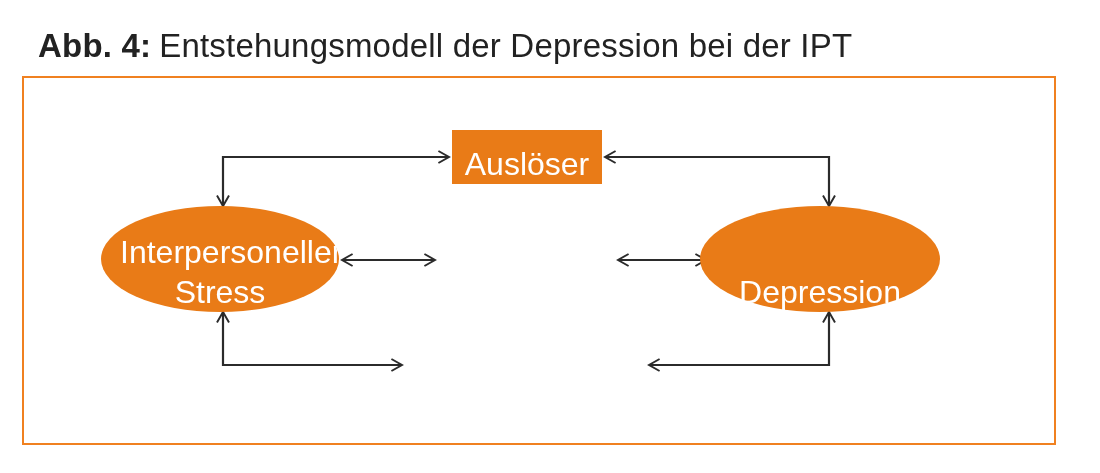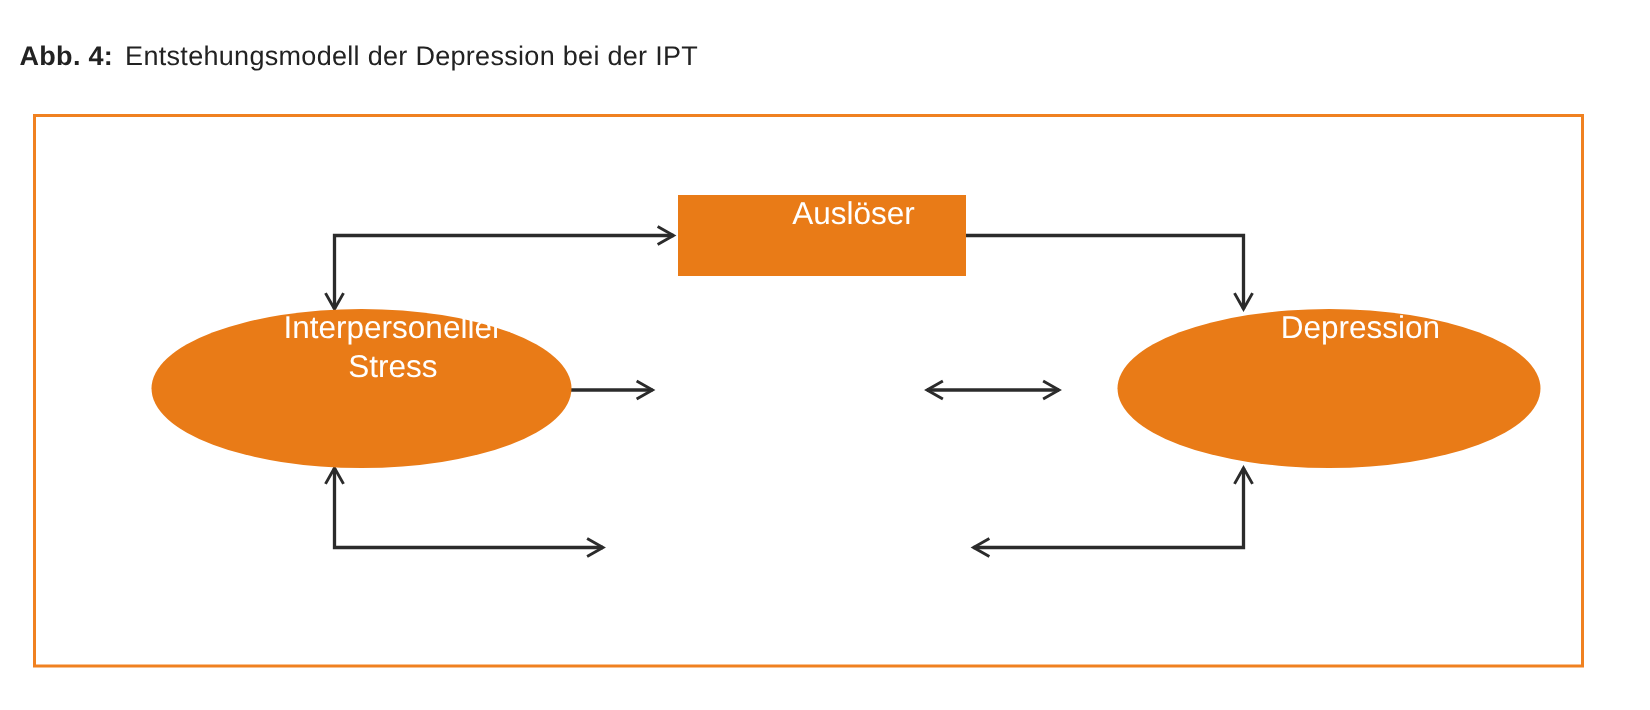--- a/index.html
+++ b/index.html
@@ -10,23 +10,23 @@
   }
   .page {
     position: relative;
     width: 1100px;
     height: 473px;
     background: #ffffff;
     overflow: hidden;
   }
   .figure-title {
     position: absolute;
-    left: 13px;
+    left: 38px;
     top: 27px;
-    font-size: 18px;
+    font-size: 33px;
     color: #222222;
     letter-spacing: 0.2px;
     white-space: nowrap;
   }
   .figure-title .fig-label {
     font-weight: bold;
     margin-right: 8px;
   }
   .frame {
     position: absolute;
@@ -58,36 +58,35 @@
   .arrowhead-glyph {
     fill: none;
     stroke: var(--arrow, #2B2B2B);
     stroke-width: 1.35;
   }
   .node {
     position: absolute;
     background: var(--node-fill, #E97B17);
     color: var(--node-text, #FFFFFF);
     display: flex;
-    align-items: flex-start;
+    align-items: flex-end;
     justify-content: center;
     text-align: center;
-    font-size: 21px;
+    font-size: 32px;
     line-height: 1.25;
-    padding-left: 42px;
   }
   .node.ellipse {
     border-radius: 50%;
   }
   .node-stress {
     left: 77px; top: 128px; width: 238px; height: 106px;
   }
   .node-stress .node-label { width: 200px; }
   .node-depression {
-    left: 721px; top: 128px; width: 240px; height: 106px;
+    left: 676px; top: 128px; width: 240px; height: 106px;
   }
   .node-ausloeser {
     left: 428px; top: 52px; width: 150px; height: 54px;
   }
   .node-konsequenz {
     left: 414px; top: 155px; width: 177px; height: 54px;
   }
   .node-aufrechterhaltung {
     left: 381px; top: 260px; width: 241px; height: 54px;
   }

